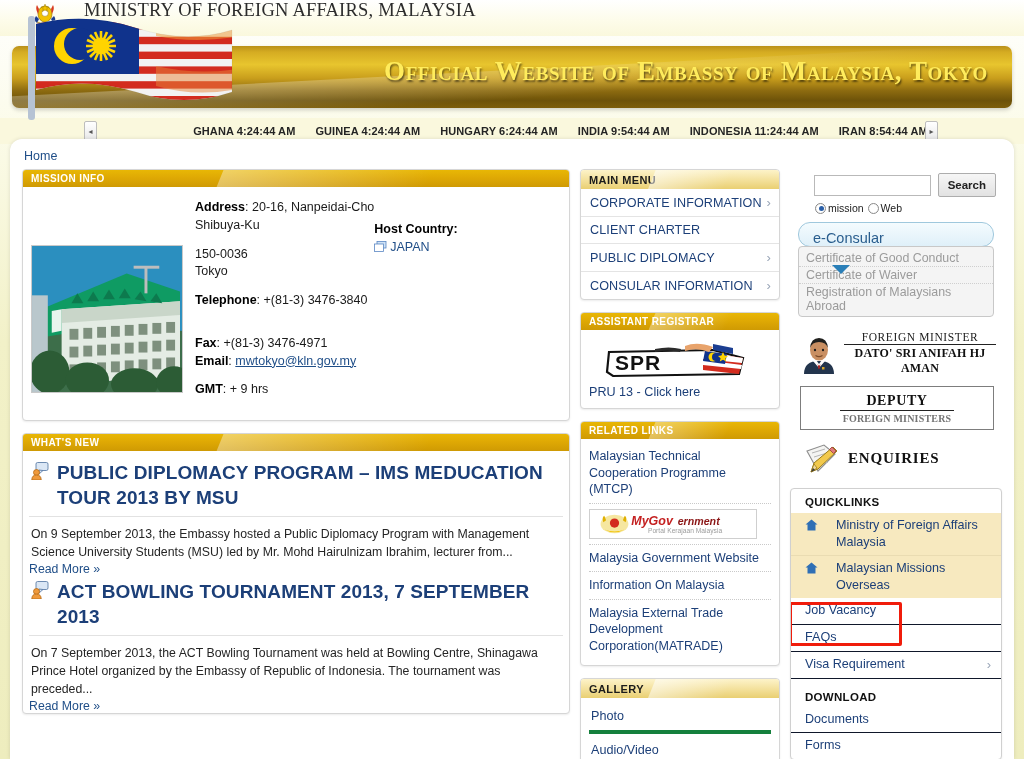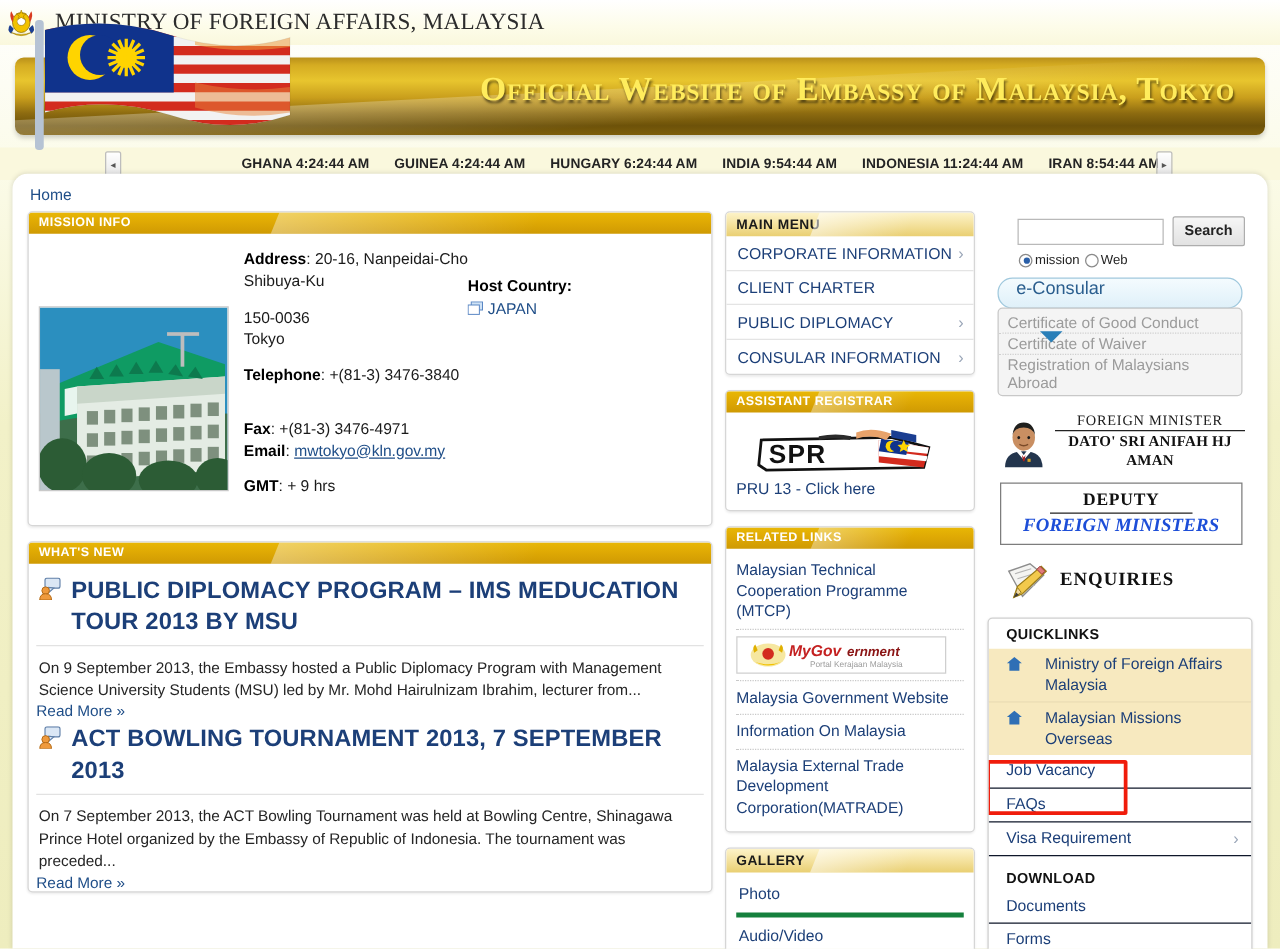--- a/index.html
+++ b/index.html
@@ -10,22 +10,22 @@
     background: #ffffff;
   }
   #page {
     position: relative; width: 1024px; height: 759px;
     background: linear-gradient(180deg,#ffffff 0%, #fbfbe8 18%, #f2f1c8 45%, #eeedbe 100%);
   }
 
   
   .topbar {
     position: relative; height: 36px;
-    display: flex; align-items: center; gap: 12px;
-    padding-left: 2px;
+    display: flex; align-items: flex-start; gap: 24px;
+    padding-left: 30px;
     background: linear-gradient(180deg,#ffffff 0%,#fdfce9 60%,#faf8dd 100%);
   }
   .emblem { width: 30px; height: 28px; position: relative; flex: 0 0 auto; }
   .ministry-title {
     font-family: "Liberation Serif", serif;
     font-size: 18.5px; letter-spacing: .2px; color: #2c2c2c;
   }
 
   
   .banner-wrap { position: relative; height: 82px; }
@@ -166,21 +166,21 @@
               padding: 5px 0 0 25px; font-size:10.5px; color:#222; }
   .radiorow label { display:flex; align-items:center; gap:2px; cursor:pointer; }
   .radio { width:11px; height:11px; border-radius:50%; border:1px solid #8a8a8a;
            background: radial-gradient(circle,#fff 55%,#ececec 100%); position:relative; display:inline-block; }
   .radio.on::after{ content:""; position:absolute; left:2.5px; top:2.5px; width:5px; height:5px;
                     border-radius:50%; background:#2a5fa8; }
 
   .econ-btn {
     margin: 8px 8px 0 8px; height: 25px; border:1px solid #9fc8dd; border-radius:12px;
     background: linear-gradient(180deg,#f4fbfe,#dff0f9);
-    display:flex; align-items:flex-start; padding-left:14px;
+    display:flex; align-items:flex-end; padding-left:14px;
     font-size:14.5px; color:#2a5e8e; cursor:pointer; position:relative;
   }
   .econ-list { margin: -1px 8px 0 8px; border:1px solid #c8c8c8; border-radius:4px;
                background:#f4f4f4; padding: 3px 0 2px 0; position:relative; }
   .econ-list li { list-style:none; font-size:12.4px; color:#9b9b9b; padding: 1px 7px;
                   border-bottom:1px dotted #cfcfcf; cursor:pointer; }
   .econ-list li:last-child { border-bottom:none; }
   .econ-caret { position:absolute; left: 42px; top: 19px; width:0;height:0;
                 border-left:9px solid transparent; border-right:9px solid transparent;
                 border-top:9px solid #2a7fb8; z-index:3; }
@@ -188,21 +188,21 @@
   .fm-row { display:flex; align-items:center; gap:6px; padding: 14px 6px 0 10px; }
   .fm-photo { width: 38px; height: 40px; position:relative; flex:0 0 38px; }
   .fm-text { font-family:"Liberation Serif", serif; text-align:center; flex:1; }
   .fm-1 { font-size: 11.5px; letter-spacing:.6px; border-bottom:1px solid #222; padding-bottom:1px; color:#1a1a1a;}
   .fm-2 { font-size: 12px; font-weight:bold; letter-spacing:.2px; padding-top:1px; color:#111; }
 
   .dfm-box { margin: 10px 8px 0 10px; border:1px solid #7d7d7d; background:#fff;
              text-align:center; padding: 4px 14px 5px 14px; font-family:"Liberation Serif", serif; }
   .dfm-1 { font-size:14px; font-weight:bold; letter-spacing:.6px; border-bottom:1px solid #222;
            display:inline-block; padding: 0 26px 1px 26px; color:#111; }
-  .dfm-2 { font-size:15px; font-weight:bold; letter-spacing:.2px; padding-top:2px; color:#1d4ed8;font-style:italic; }
+  .dfm-2 { font-size:10px; font-weight:bold; letter-spacing:.2px; padding-top:2px; color:#737373; }
 
   .enq-row { display:flex; align-items:center; gap:10px; padding: 12px 0 0 14px; }
   .enq-icon { width:34px;height:32px; position:relative; flex:0 0 34px; }
   .enq-text { font-family:"Liberation Serif", serif; font-weight:bold; font-size:15px;
               letter-spacing:.8px; color:#111; }
 
   .ql-panel { margin-top: 14px; border:1px solid #d0d0d0; border-radius:4px;
               box-shadow: 0 1px 2px rgba(0,0,0,.08); background:#fff; overflow:hidden; position:relative; }
   .ql-head { font-size:11.5px; font-weight:bold; color:#111; padding: 7px 0 5px 14px; letter-spacing:.3px; }
   .ql-list { list-style:none; }

